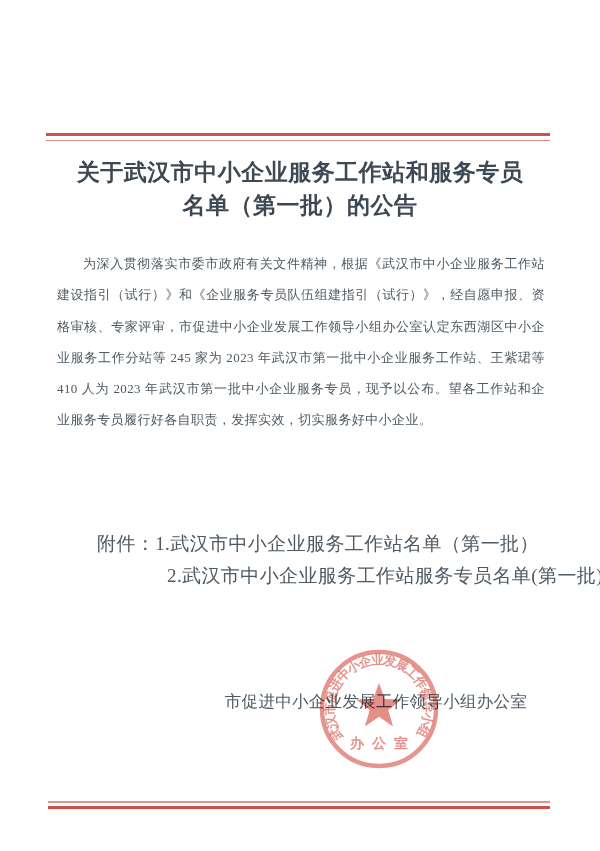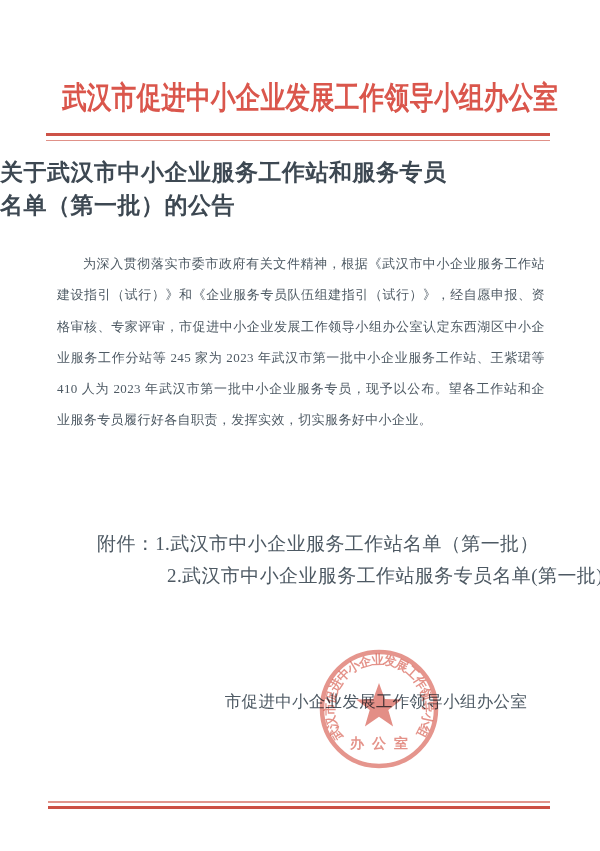--- a/index.html
+++ b/index.html
@@ -42,20 +42,21 @@
     border-top: 3px solid #cd5247;
     border-bottom: 1.5px solid #e09188;
   }
 
   
   .doc-title {
     position: absolute;
     top: 156px;
     left: 0;
     width: 600px;
+    text-align: center;
     font-size: 23px;
     font-weight: bold;
     color: #3d4852;
     line-height: 33px;
     letter-spacing: 0.5px;
   }
 
   
   .body-par {
     position: absolute;
@@ -133,23 +134,20 @@
     height: 3px;
     border-top: 2px solid #e1968d;
     border-bottom: 3.5px solid #cc5044;
   }
 </style>
 </head>
 <body>
 
 <div class="page">
 
-  <div class="letterhead">
-    <span class="squeeze">武汉市促进中小企业发展工作领导小组办公室</span>
-  </div>
 
   <div class="rule-top"></div>
 
   <div class="doc-title">
     <div>关于武汉市中小企业服务工作站和服务专员</div>
     <div>名单（第一批）的公告</div>
   </div>
 
   <div class="body-par">为深入贯彻落实市委市政府有关文件精神，根据《武汉市中小企业服务工作站建设指引（试行）》和《企业服务专员队伍组建指引（试行）》，经自愿申报、资格审核、专家评审，市促进中小企业发展工作领导小组办公室认定东西湖区中小企业服务工作分站等 245 家为 2023 年武汉市第一批中小企业服务工作站、王紫珺等 410 人为 2023 年武汉市第一批中小企业服务专员，现予以公布。望各工作站和企业服务专员履行好各自职责，发挥实效，切实服务好中小企业。</div>
 

